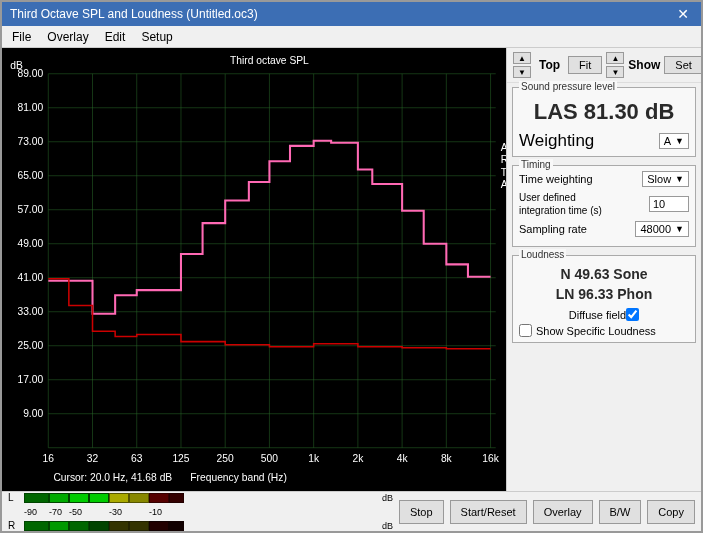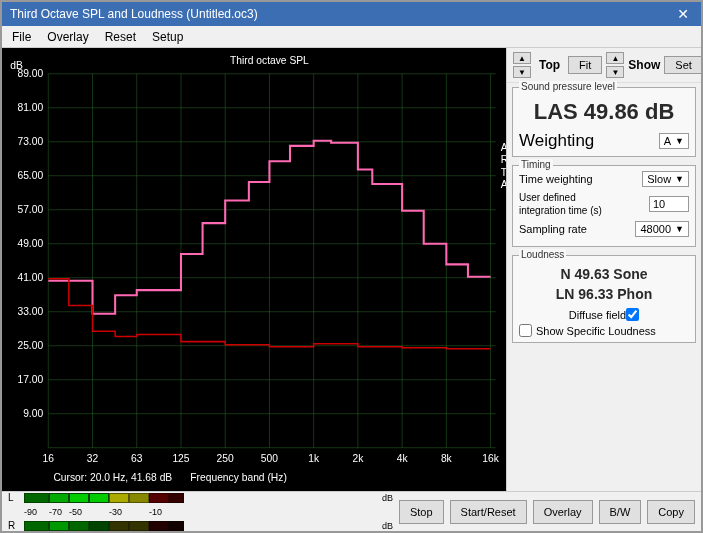--- a/index.html
+++ b/index.html
@@ -268,21 +268,21 @@
 <div class="window">
 
   <div class="title-bar">
     <span>Third Octave SPL and Loudness (Untitled.oc3)</span>
     <button class="title-bar-close">✕</button>
   </div>
 
   <div class="menu-bar">
     <span class="menu-item">File</span>
     <span class="menu-item">Overlay</span>
-    <span class="menu-item">Reset</span>
+    <span class="menu-item">Edit</span>
     <span class="menu-item">Setup</span>
   </div>
 
   <div class="content-area">
 
     <div class="chart-area">
       <svg class="chart-svg" viewBox="0 0 490 430" preserveAspectRatio="none">
 
         <rect width="490" height="430" fill="#000"></rect>
 
@@ -399,21 +399,21 @@
         <div class="nav-btn">
           <div class="arrow-btn">▲</div>
           <div class="arrow-btn">▼</div>
         </div>
         <span class="range-label">Show</span>
         <button class="set-btn">Set</button>
       </div>
 
       <div class="section">
         <span class="section-title">Sound pressure level</span>
-        <div class="spl-value">LAS 49.86 dB</div>
+        <div class="spl-value">LAS 81.30 dB</div>
         <div class="weighting-row">
           <span class="weighting-label">Weighting</span>
           <div class="dropdown">
             <span>A</span>
             <span class="dropdown-arrow">▼</span>
           </div>
         </div>
       </div>
 
       <div class="section">

